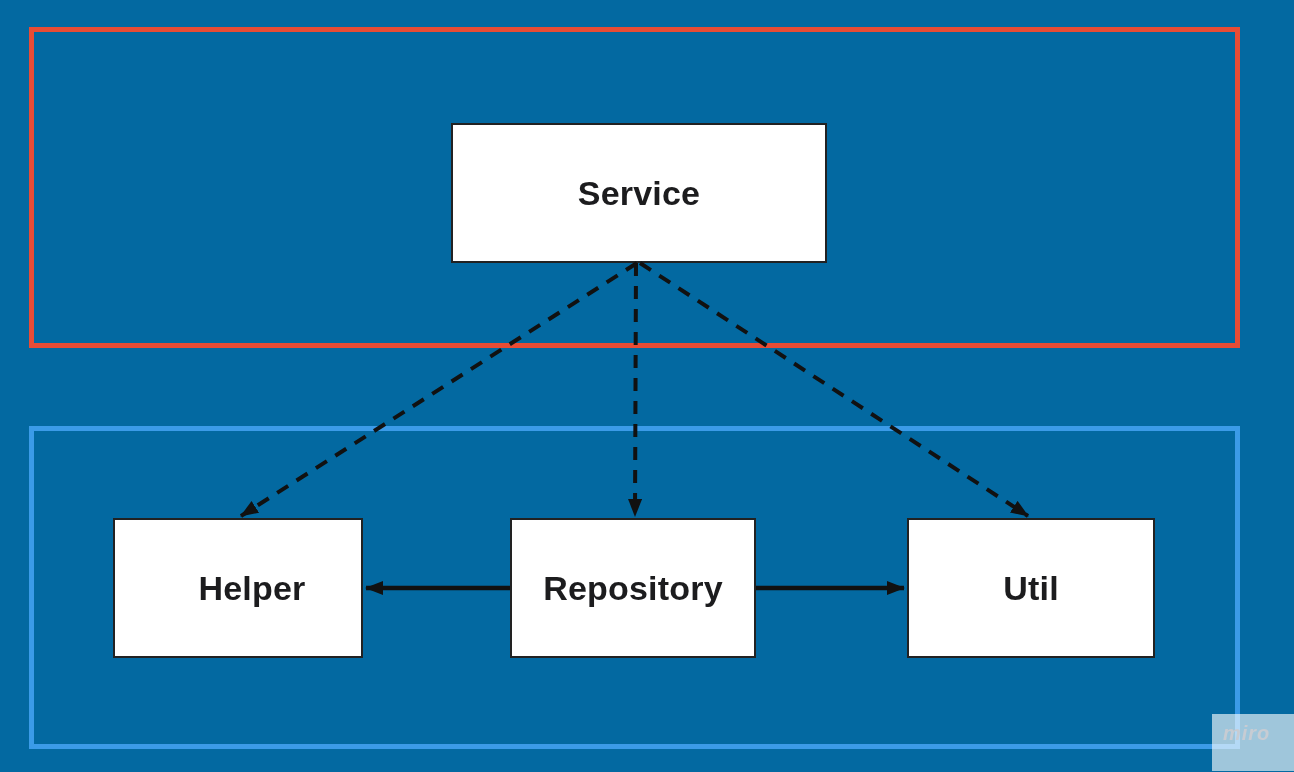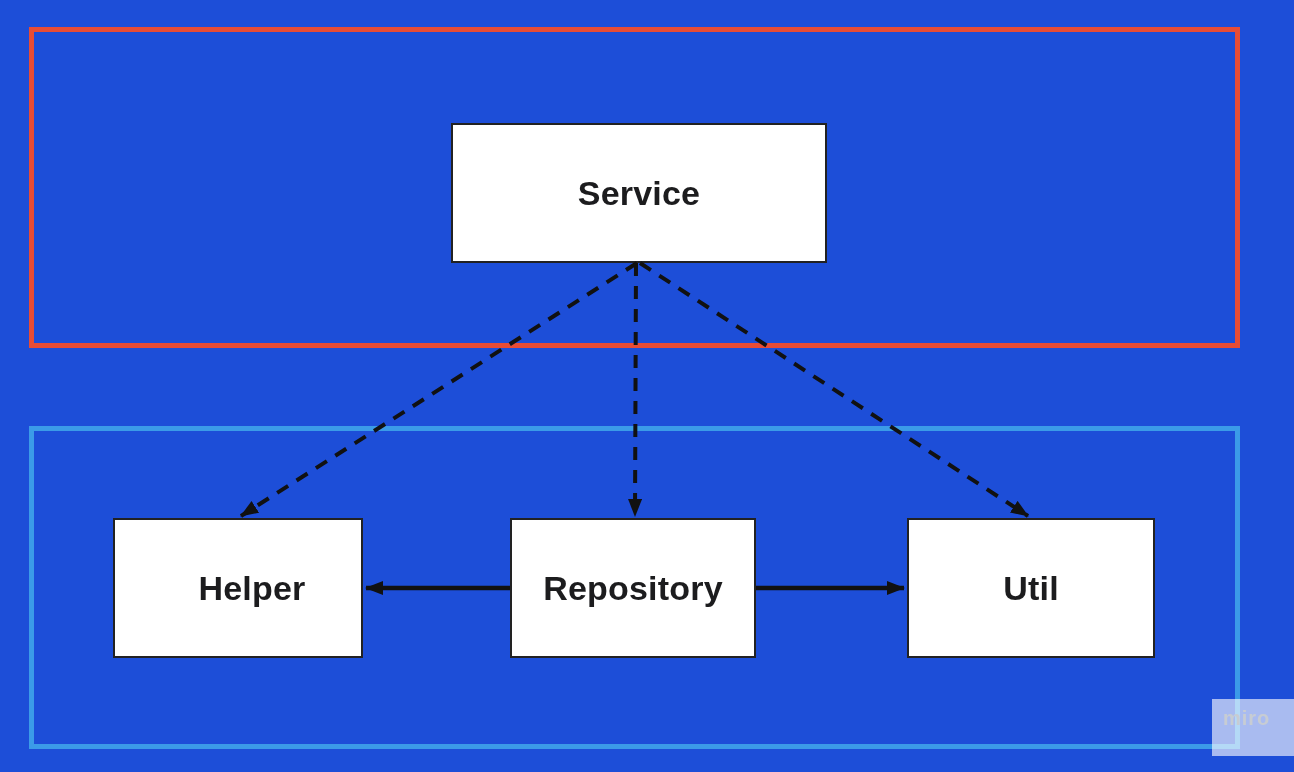--- a/index.html
+++ b/index.html
@@ -5,21 +5,21 @@
   html, body {
     margin: 0;
     padding: 0;
     background: #ffffff;
     font-family: "Liberation Sans", "DejaVu Sans", sans-serif;
   }
   .canvas {
     position: relative;
     width: 1294px;
     height: 772px;
-    background: #1d4ed8;
+    background: #0369a1;
     overflow: hidden;
   }
   .frame {
     position: absolute;
     background: transparent;
     box-sizing: border-box;
   }
   .frame-red {
     left: 29px;
     top: 27px;
@@ -63,27 +63,28 @@
     height: 772px;
     z-index: 3;
     pointer-events: none;
   }
   .edges-layer path {
     pointer-events: stroke;
   }
   .watermark {
     position: absolute;
     right: 0;
-    bottom: 16px;
+    bottom: 1px;
     width: 82px;
     height: 57px;
     background: rgba(255, 255, 255, 0.62);
     z-index: 5;
     box-sizing: border-box;
     padding: 9px 16px 0 11px;
+    font-style: italic;
   }
   .watermark-text {
     font-size: 20px;
     font-weight: 600;
     color: #c7ccd3;
     letter-spacing: 1px;
     line-height: 1;
   }
 </style>
 </head>

